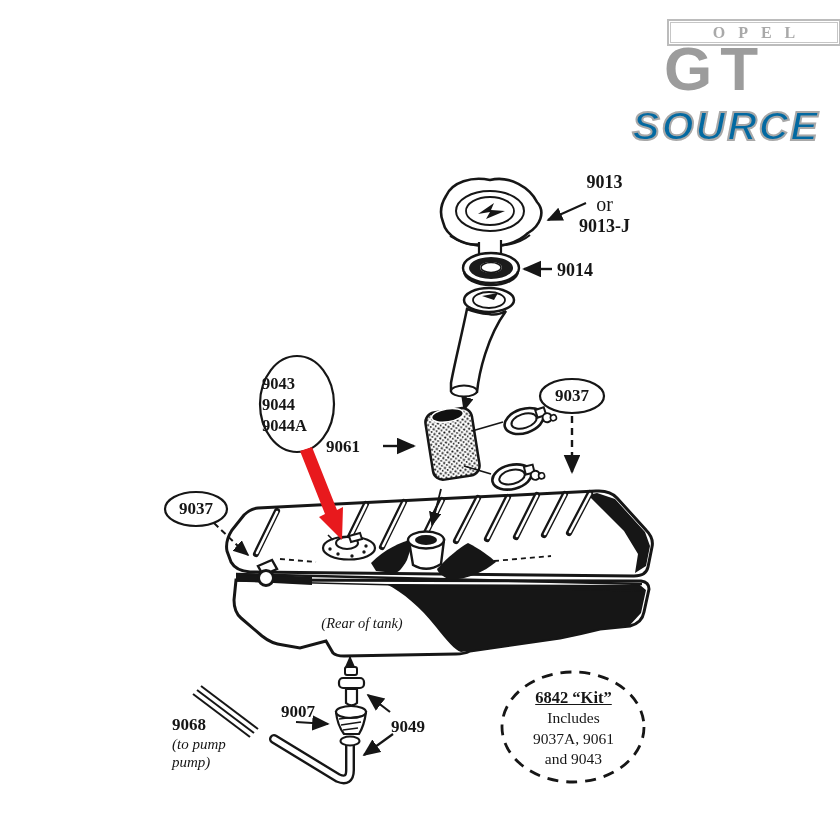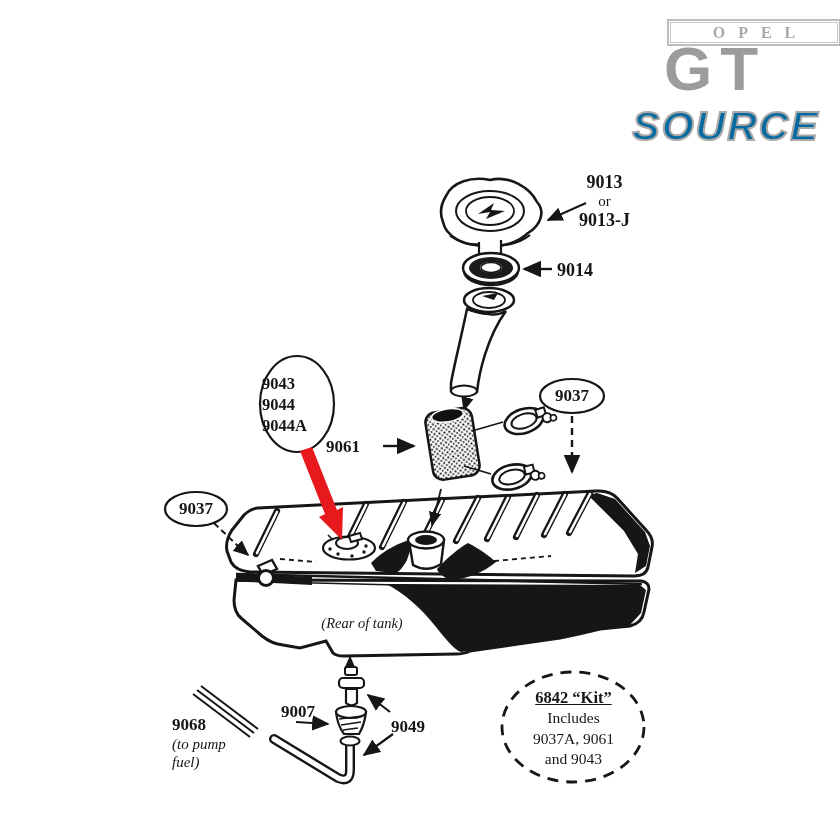--- a/index.html
+++ b/index.html
@@ -6,21 +6,21 @@
   .stage{position:relative;width:840px;height:840px;background:#ffffff;overflow:hidden;
          font-family:"Liberation Serif",serif;color:#161616;}
   .art{position:absolute;left:0;top:0;}
   .lbl{position:absolute;font-weight:bold;font-size:17px;line-height:1.16;white-space:nowrap;}
   .ctr{text-align:center;}
   .reg{font-weight:normal;}
   .ital{font-style:italic;font-weight:normal;}
   .blk{display:block;}
   
   .cap-lbl{left:557px;top:172px;width:95px;font-size:18px;}
-  .cap-lbl .or{font-size:15px;font-weight:normal;}
+  .cap-lbl .or{font-size:20px;font-weight:normal;}
   .gasket-lbl{left:557px;top:260px;font-size:18px;}
   .clampsR-lbl{left:540px;top:386px;width:64px;}
   .sender-lbl{left:262px;top:374px;width:53px;font-size:16.5px;line-height:1.27;}
   .hose-lbl{left:326px;top:437px;}
   .ventL-lbl{left:165px;top:499px;width:62px;}
   .rear-lbl{left:308px;top:615px;width:108px;font-size:14.5px;}
   .grommet-lbl{left:281px;top:702px;}
   .pipe-lbl{left:391px;top:717px;}
   .fuel-lbl{left:172px;top:715px;width:80px;}
   .fuel-lbl .note{font-size:15px;line-height:1.2;}
@@ -259,21 +259,21 @@
 
   <div class="lbl rear-lbl ctr ital">(Rear of tank)</div>
 
   <div class="lbl grommet-lbl">9007</div>
 
   <div class="lbl pipe-lbl">9049</div>
 
   <div class="lbl fuel-lbl">
     <span class="blk">9068</span>
     <span class="blk note ital">(to pump</span>
-    <span class="blk note ital">fuel)</span>
+    <span class="blk note ital">pump)</span>
   </div>
 
   <div class="lbl kit-lbl ctr reg">
     <span class="blk title">6842 “Kit”</span>
     <span class="blk">Includes</span>
     <span class="blk">9037A, 9061</span>
     <span class="blk">and 9043</span>
   </div>
 
   <div class="opel-box">

